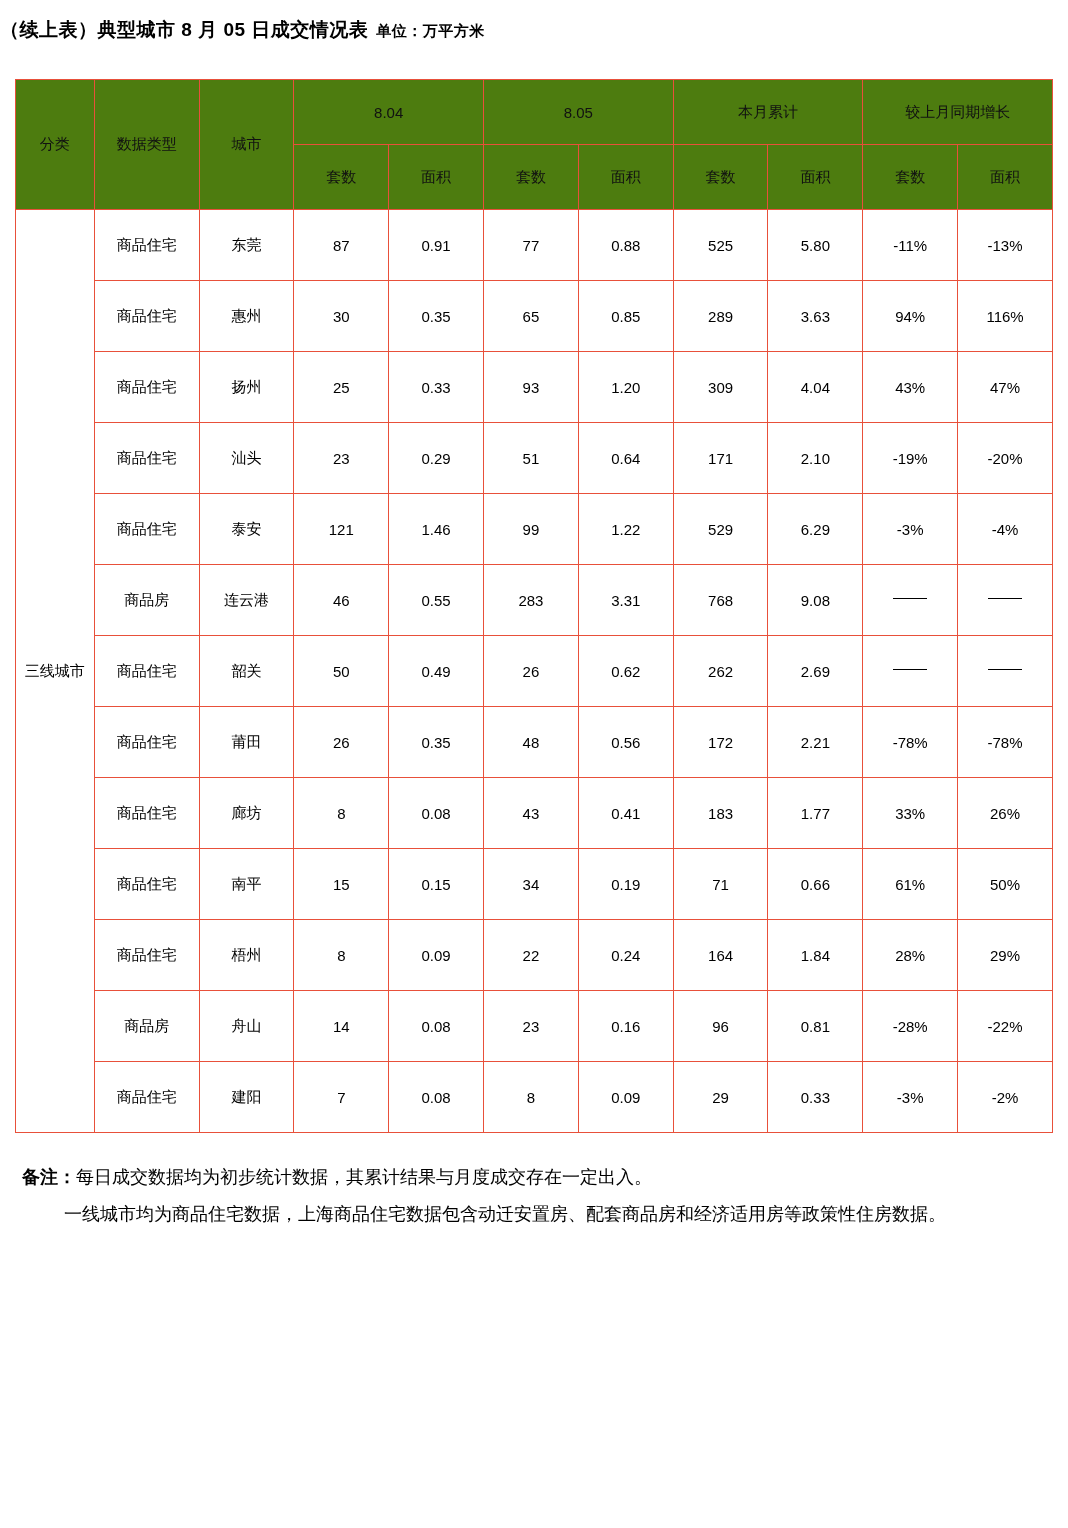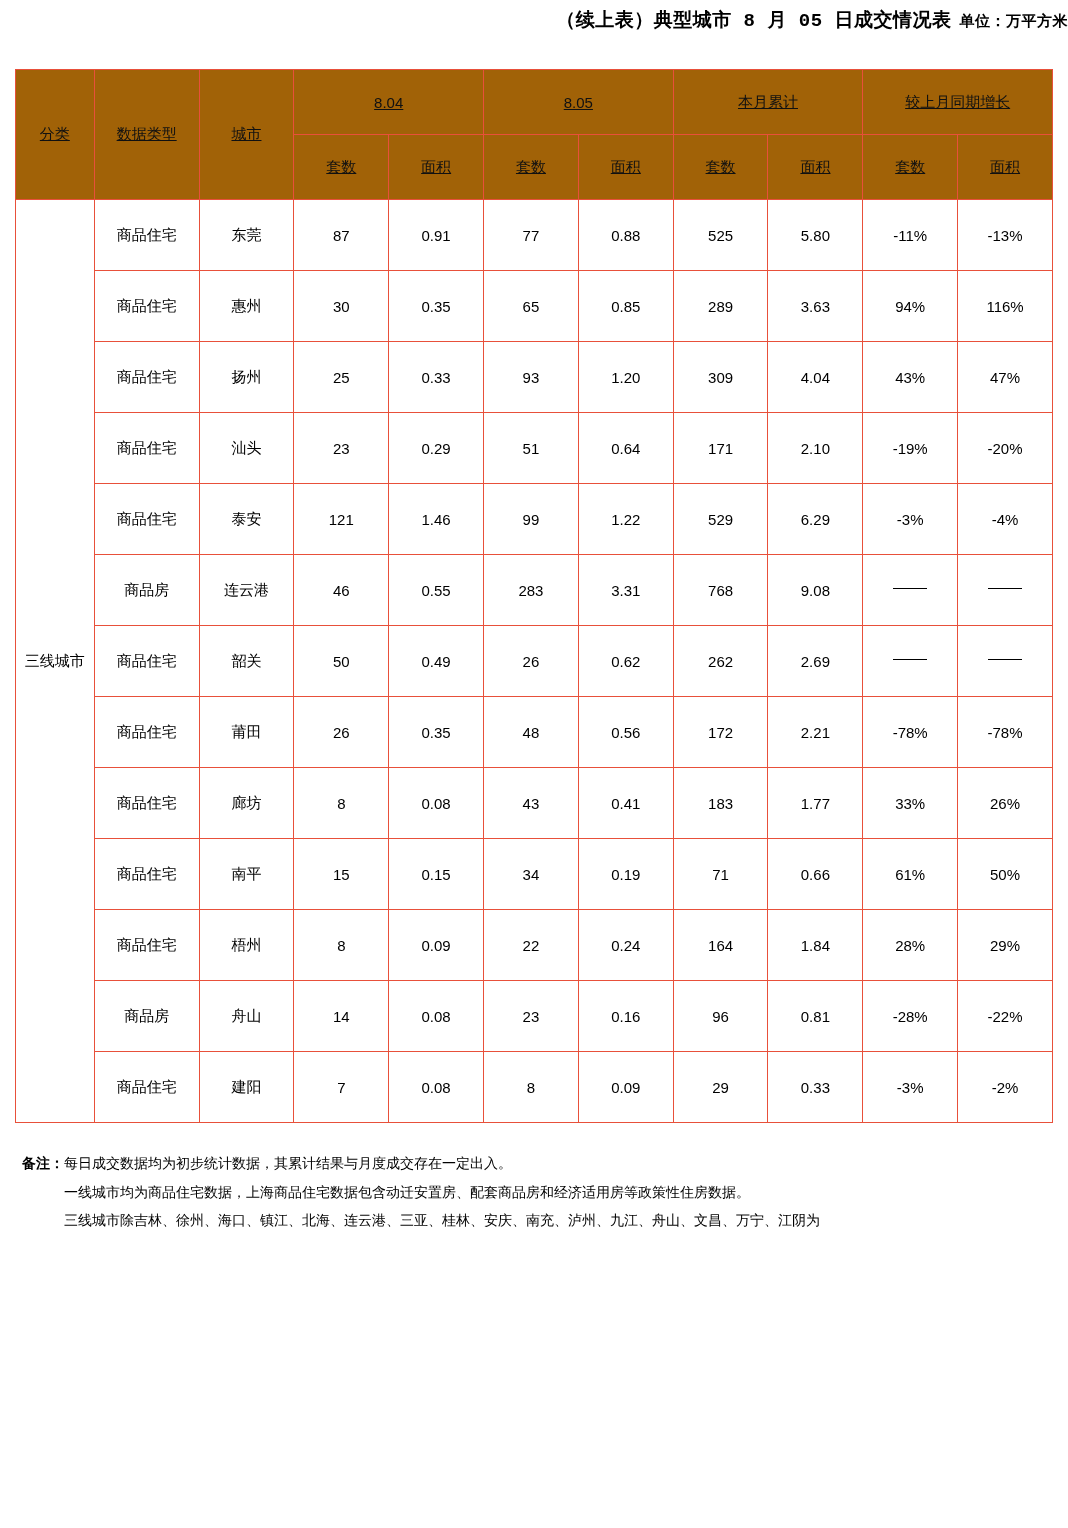--- a/index.html
+++ b/index.html
@@ -16,51 +16,50 @@
     overflow: hidden;
   }
   .page {
     width: 1068px;
     height: 1528px;
     box-sizing: border-box;
     padding: 0;
     position: relative;
   }
   .doc-title {
-    text-align: right;
+    text-align: left;
     font-size: 19px;
     font-weight: bold;
     letter-spacing: 0.5px;
-    margin-top: 7px;
+    margin-top: 17px;
     margin-bottom: 0;
-    font-family: Liberation Mono, monospace;
+    font-family: Liberation Sans, sans-serif;
   }
   .doc-title .unit {
     font-size: 15px;
     font-weight: bold;
     margin-left: 8px;
   }
   table.main {
     border-collapse: collapse;
     margin: 36px auto 0 auto;
     width: 1038px;
     table-layout: fixed;
   }
   table.main th, table.main td {
     border: 1px solid #e8503a;
     text-align: center;
     vertical-align: middle;
     font-size: 15px;
     font-family: "Liberation Sans", "DejaVu Sans", sans-serif;
   }
   table.main thead th {
-    background: #a16207;
+    background: #4d7c0f;
     font-weight: normal;
     color: #111;
-    text-decoration: underline;
   }
   .hrow1 th { height: 62px; }
   .hrow2 th { height: 62px; }
   table.main tbody td {
     height: 68px;
     background: #ffffff;
   }
   td.cat {
     width: 78px;
     font-size: 15px;
@@ -73,21 +72,21 @@
     border-bottom: 1.5px solid #000;
     width: 34px;
     height: 0px;
     vertical-align: middle;
     position: relative;
     top: -3px;
   }
   .notes {
     margin: 26px 0 0 0;
     padding-left: 22px;
-    font-size: 14px;
+    font-size: 18px;
     line-height: 2.05;
     font-family: "Liberation Sans", "DejaVu Sans", sans-serif;
     color: #000;
   }
   .notes .label {
     font-weight: bold;
   }
   .notes .line {
     white-space: nowrap;
   }
@@ -298,16 +297,15 @@
         <td class="num">-2%</td>
       </tr>
     </tbody>
   </table>
 
   <div class="notes">
     <div class="line">
       <span class="label">备注：</span><span>每日成交数据均为初步统计数据，其累计结果与月度成交存在一定出入。</span>
     </div>
     <div class="line indent">一线城市均为商品住宅数据，上海商品住宅数据包含动迁安置房、配套商品房和经济适用房等政策性住房数据。</div>
-    <div class="line indent">三线城市除吉林、徐州、海口、镇江、北海、连云港、三亚、桂林、安庆、南充、泸州、九江、舟山、文昌、万宁、江阴为</div>
   </div>
 
 </div>
 
 </body></html>

